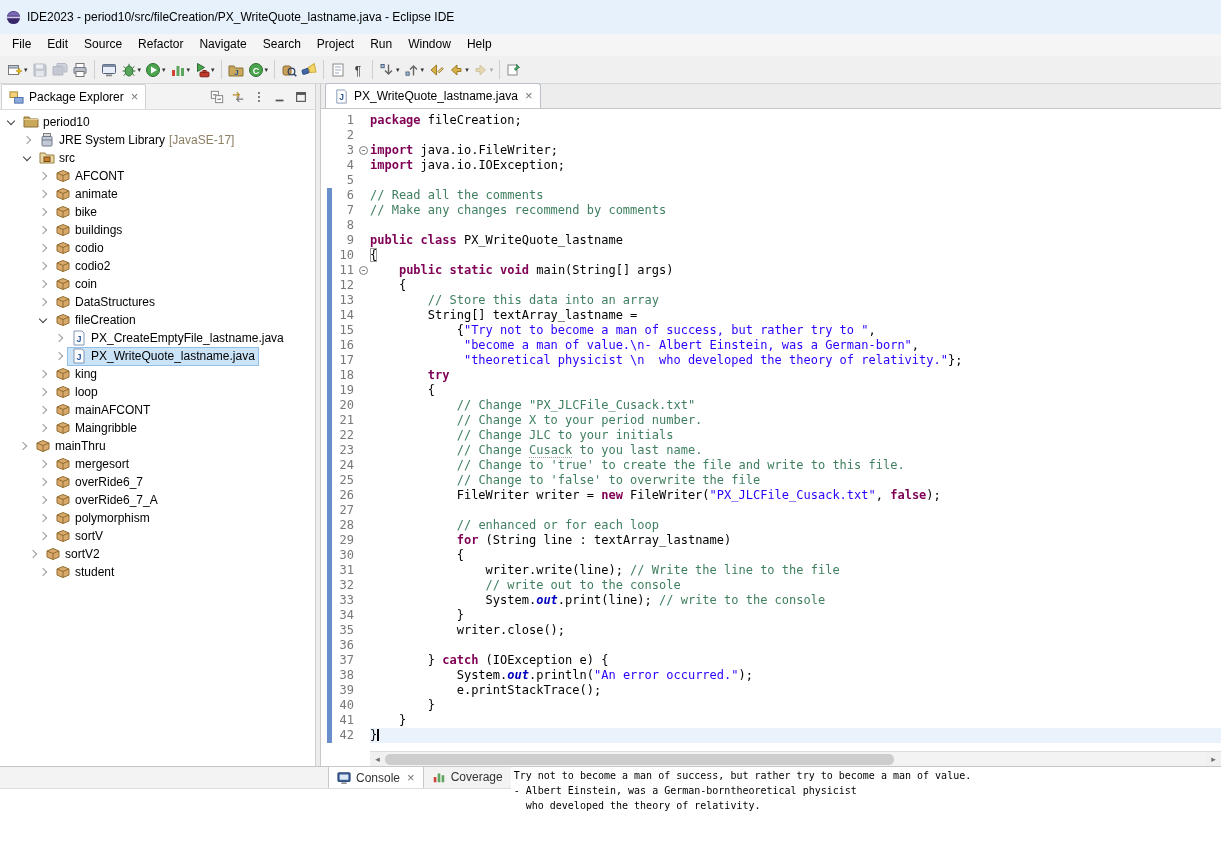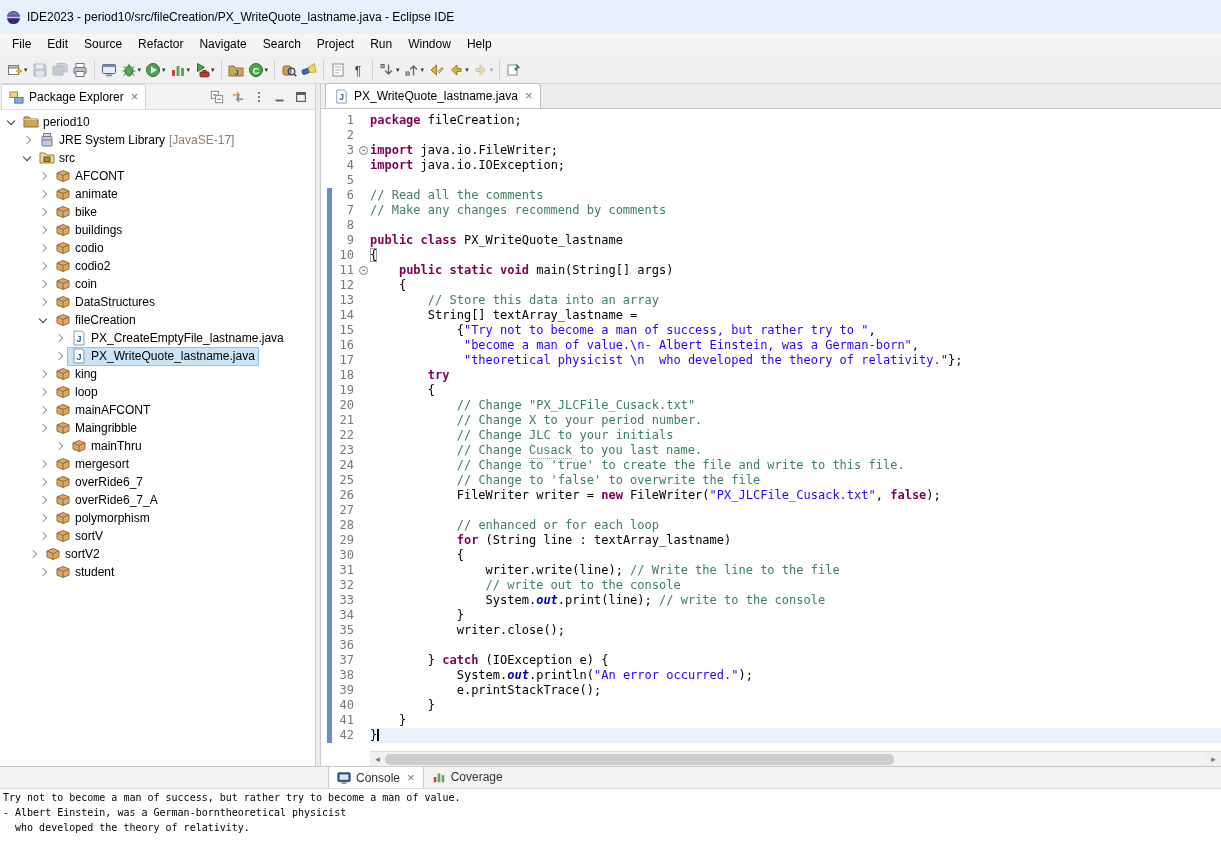--- a/index.html
+++ b/index.html
@@ -61,30 +61,30 @@
   .fold-marker{width:9px;height:9px;border:1px solid #7f7f7f;border-radius:50%;position:relative;background:#fff;}
   .fold-marker::after{content:"";position:absolute;left:2px;right:2px;top:3px;height:1px;background:#7f7f7f;}
   .ln-txt{flex:1;}
   .ln-txt.current{background:#eaf3fc;}
   .tk-k{color:#7f0055;font-weight:bold;}
   .tk-p{color:#000;}
   .tk-c{color:#3f7f5f;}
   .tk-s{color:#2a00ff;}
   .tk-f{color:#0000c0;font-style:italic;font-weight:bold;}
   .tk-b{outline:1px solid #9c9c9c;outline-offset:-1px;}
-  .tk-cu{color:#3f7f5f;border-bottom:1px dotted #9e9e9e;font-family:Liberation Mono, monospace;}
+  .tk-cu{color:#3f7f5f;border-bottom:1px dotted #9e9e9e;}
   .caret{display:inline-block;width:1.5px;height:12px;background:#000;vertical-align:-2px;}
 
   .editor-hscroll{height:15px;flex:none;display:flex;align-items:center;background:#f3f3f3;border-top:1px solid #dcdcdc;margin-left:49px;}
   .hs-arrow{width:15px;height:15px;display:flex;align-items:center;justify-content:center;color:#707070;font-size:9px;background:#f0f0f0;}
   .hs-track{flex:1;height:15px;position:relative;}
   .hs-thumb{position:absolute;left:0;top:2px;height:11px;width:62%;background:#cdcdcd;border-radius:5px;}
 
   
-  .console-panel{height:101px;flex:none;background:#fff;border-top:1px solid #c5c5c5;display:flex;flex-direction:column;}
+  .console-panel{height:101px;flex:none;background:#fff;border-top:1px solid #c5c5c5;display:flex;flex-direction:row;}
   .console-tabs{height:22px;background:#f3f3f3;border-bottom:1px solid #ddd;display:flex;align-items:flex-end;padding-left:328px;flex:none;}
   .c-tab{height:22px;display:flex;align-items:center;gap:5px;padding:0 8px;color:#333;}
   .c-tab .icon svg{width:14px;height:14px;display:block;}
   .c-tab.active{background:#fff;border:1px solid #c9c9c9;border-bottom:none;border-radius:2px 2px 0 0;}
   .console-status{height:17px;padding:2px 3px 0 3px;font-family:"DejaVu Sans Mono","Liberation Mono",monospace;font-size:12px;white-space:nowrap;overflow:hidden;flex:none;}
   .console-output{flex:1;font-family:"DejaVu Sans Mono","Liberation Mono",monospace;font-size:10px;line-height:15px;padding:1px 3px;white-space:pre;overflow:hidden;}
 </style>
 </head>
 <body>
 
@@ -568,21 +568,21 @@
             <span class="row-content">
               <span class="icon">
                 <svg viewBox="0 0 16 16">
                   <path d="M2 5l6-2.5L14 5v6l-6 2.5L2 11z" fill="#d8a96a" stroke="#936c30"></path>
                   <path d="M2 5l6 2.5L14 5M8 7.5v6" stroke="#936c30" fill="none"></path>
                 </svg>
               </span>
               <span class="tlabel">Maingribble</span>
             </span>
           </div>
-          <div class="tree-row" style="padding-left:54px">
+          <div class="tree-row" style="padding-left:18px">
             <span class="tw closed"></span>
             <span class="row-content">
               <span class="icon">
                 <svg viewBox="0 0 16 16">
                   <path d="M2 5l6-2.5L14 5v6l-6 2.5L2 11z" fill="#d8a96a" stroke="#936c30"></path>
                   <path d="M2 5l6 2.5L14 5M8 7.5v6" stroke="#936c30" fill="none"></path>
                 </svg>
               </span>
               <span class="tlabel">mainThru</span>
             </span>

